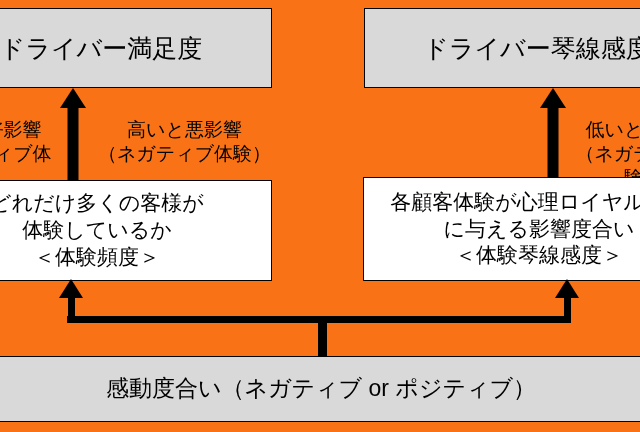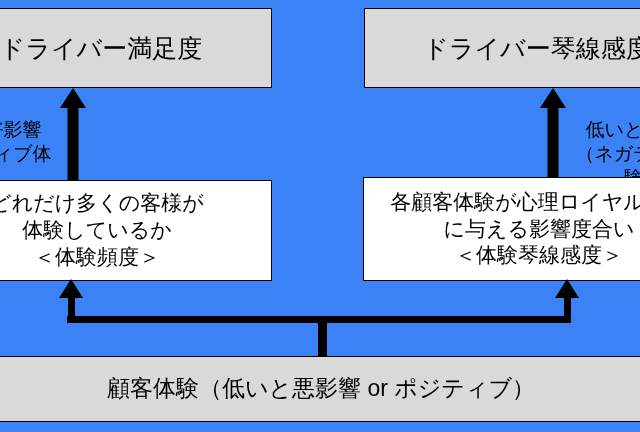--- a/index.html
+++ b/index.html
@@ -5,21 +5,21 @@
   html, body {
     margin: 0;
     padding: 0;
     background: #ffffff;
   }
   #stage {
     position: relative;
     width: 640px;
     height: 432px;
     overflow: hidden;
-    background: #3b82f6;
+    background: #f97316;
     font-family: "Liberation Sans", "DejaVu Sans", sans-serif;
     color: #000000;
   }
 
   .box {
     position: absolute;
     box-sizing: border-box;
     border: 1.5px solid #000000;
     display: flex;
     align-items: center;
@@ -225,20 +225,24 @@
 
   <div class="box box-gray" id="box-driver-resonance">
     <span class="box-inner">ドライバー琴線感度</span>
   </div>
 
   <div class="annot" id="annot-sat-positive">
     <span>高いと好影響
 （ポジティブ体験）</span>
   </div>
 
+  <div class="annot" id="annot-sat-negative">
+    <span>高いと悪影響
+（ネガティブ体験）</span>
+  </div>
 
 
   <div class="annot" id="annot-res-negative">
     <span>低いと悪影響
 （ネガティブ体験）
 ＜落胆度合い＞</span>
   </div>
 
   <div class="arrow-up" id="arrow-freq-to-satisfaction">
     <div class="head"></div>
@@ -265,16 +269,16 @@
   <div id="connector-customer-experience">
     <div class="head-left"></div>
     <div class="branch-left"></div>
     <div class="head-right"></div>
     <div class="branch-right"></div>
     <div class="h-bar"></div>
     <div class="v-stem"></div>
   </div>
 
   <div class="box box-gray" id="box-customer-experience">
-    <span class="box-inner">顧客体験（低いと悪影響 or ポジティブ）</span>
+    <span class="box-inner">感動度合い（ネガティブ or ポジティブ）</span>
   </div>
 
 </div>
 
 </body></html>

